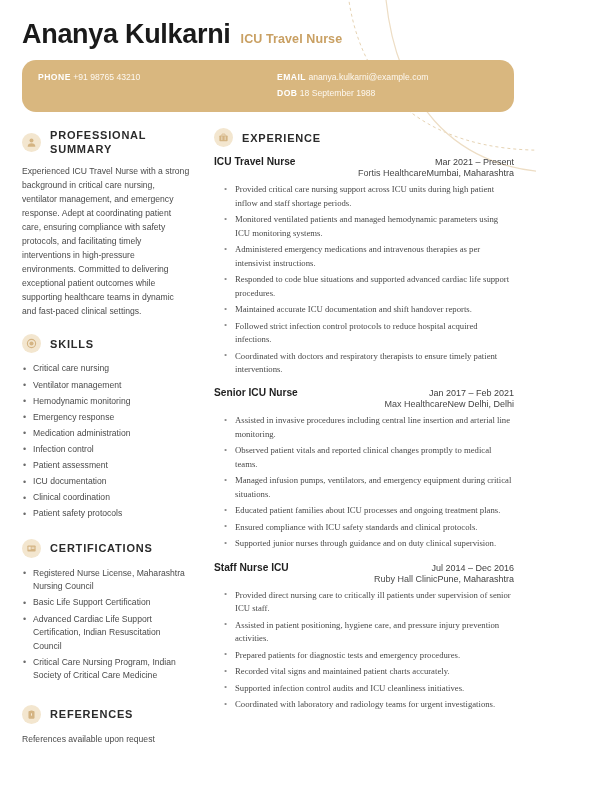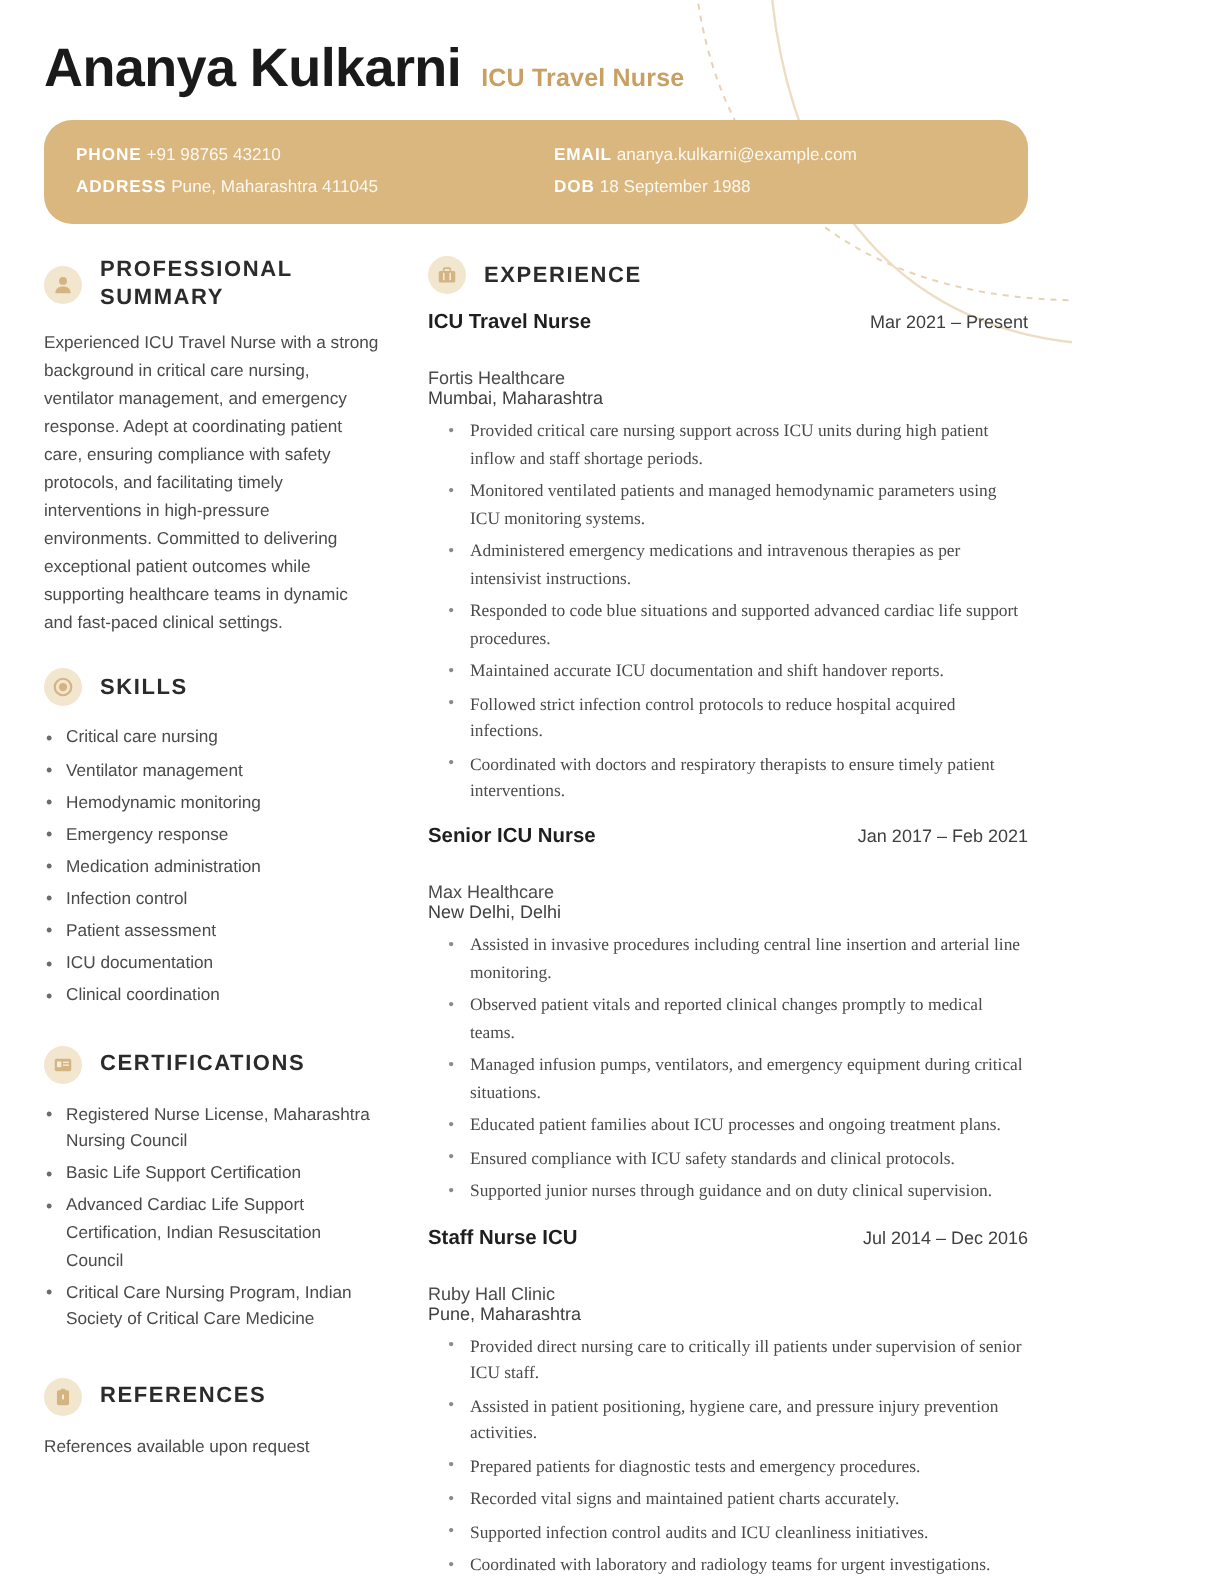--- a/index.html
+++ b/index.html
@@ -183,23 +183,22 @@
   .job-dates {
     font-size: 9px;
     color: #3f3f3f;
     white-space: nowrap;
     text-align: right;
   }
   .job-sub {
     display: flex;
     justify-content: flex-end;
     align-items: baseline;
-    margin-top: 17px;
+    margin-top: 1px;
     margin-bottom: 5px;
-    flex-direction: column;
   }
   .job-company {
     font-size: 9px;
     color: #4a4a4a;
   }
   .job-location {
     font-size: 9px;
     color: #3f3f3f;
     white-space: nowrap;
     text-align: right;
@@ -241,24 +240,20 @@
     <div class="name-row">
       <div class="name">Ananya Kulkarni</div>
       <div class="job-title">ICU Travel Nurse</div>
     </div>
 
     <div class="contact-bar">
       <div class="contact-col">
         <div class="contact-line">
           <span class="contact-label">PHONE</span>
           <span class="contact-value">+91 98765 43210</span>
-        </div>
-        <div class="contact-line">
-          <span class="contact-label">ADDRESS</span>
-          <span class="contact-value">Pune, Maharashtra 411045</span>
         </div>
       </div>
       <div class="contact-col right">
         <div class="contact-line">
           <span class="contact-label">EMAIL</span>
           <span class="contact-value">ananya.kulkarni@example.com</span>
         </div>
         <div class="contact-line">
           <span class="contact-label">DOB</span>
           <span class="contact-value">18 September 1988</span>
@@ -297,20 +292,21 @@
         <ul class="bullets">
           <li>Critical care nursing</li>
           <li>Ventilator management</li>
           <li>Hemodynamic monitoring</li>
           <li>Emergency response</li>
           <li>Medication administration</li>
           <li>Infection control</li>
           <li>Patient assessment</li>
           <li>ICU documentation</li>
           <li>Clinical coordination</li>
+          <li>Patient safety protocols</li>
         </ul>
       </div>
 
       <div class="section" style="margin-top:18px;">
         <div class="sec-head">
           <span class="sec-icon">
             <svg width="11" height="11" viewBox="0 0 16 16">
                 <rect x="2" y="3.5" width="12" height="9" rx="1.2" fill="#d4b483"></rect>
                 <rect x="3.6" y="5.4" width="3.2" height="4.2" fill="#f7ecd9"></rect>
                 <rect x="8" y="5.6" width="4.3" height="1" fill="#f7ecd9"></rect>

